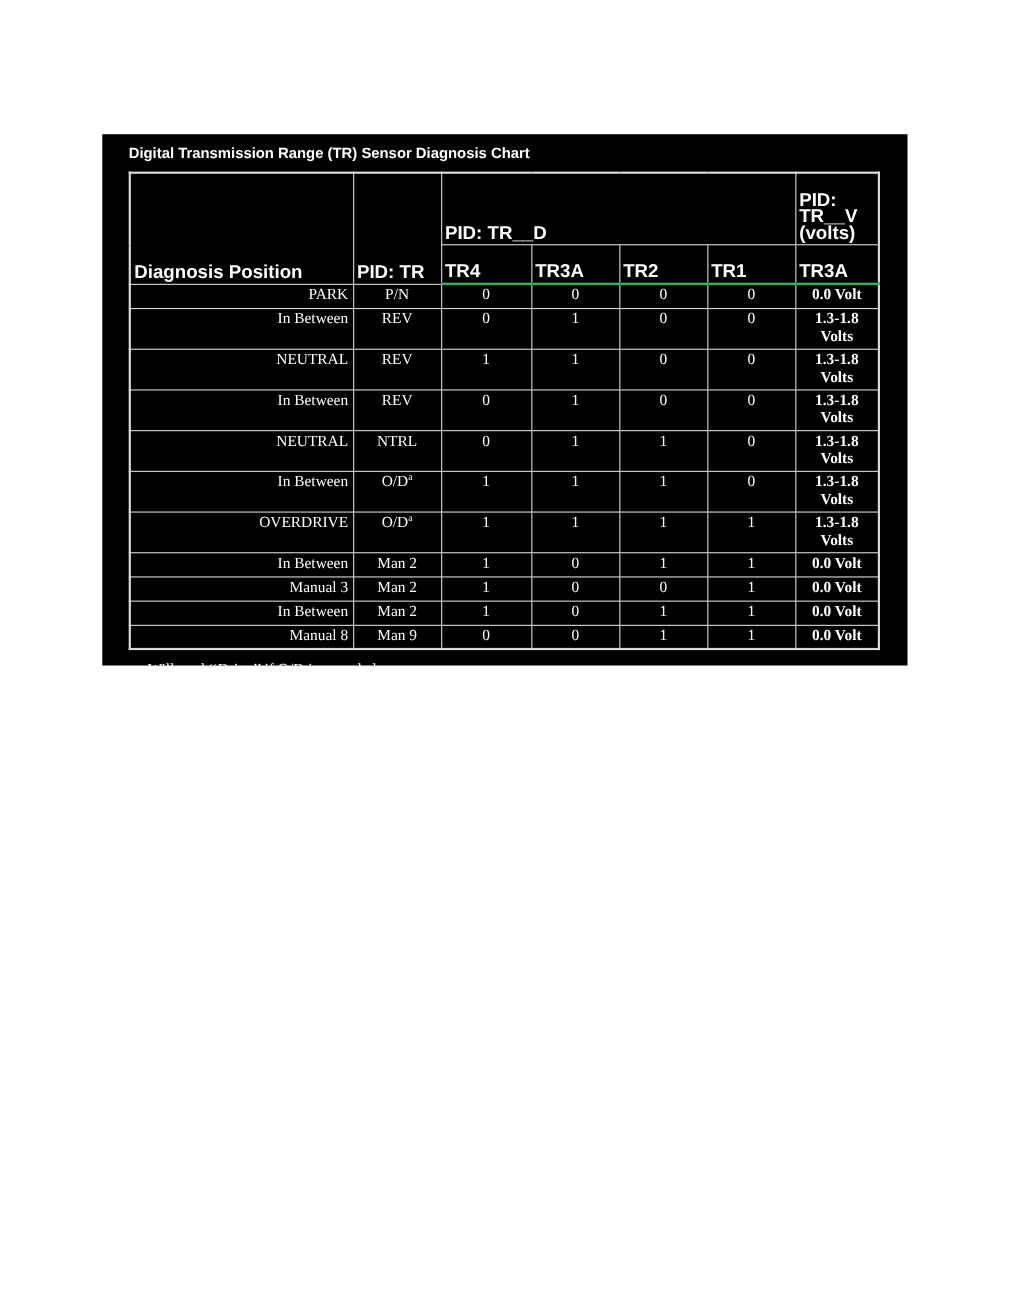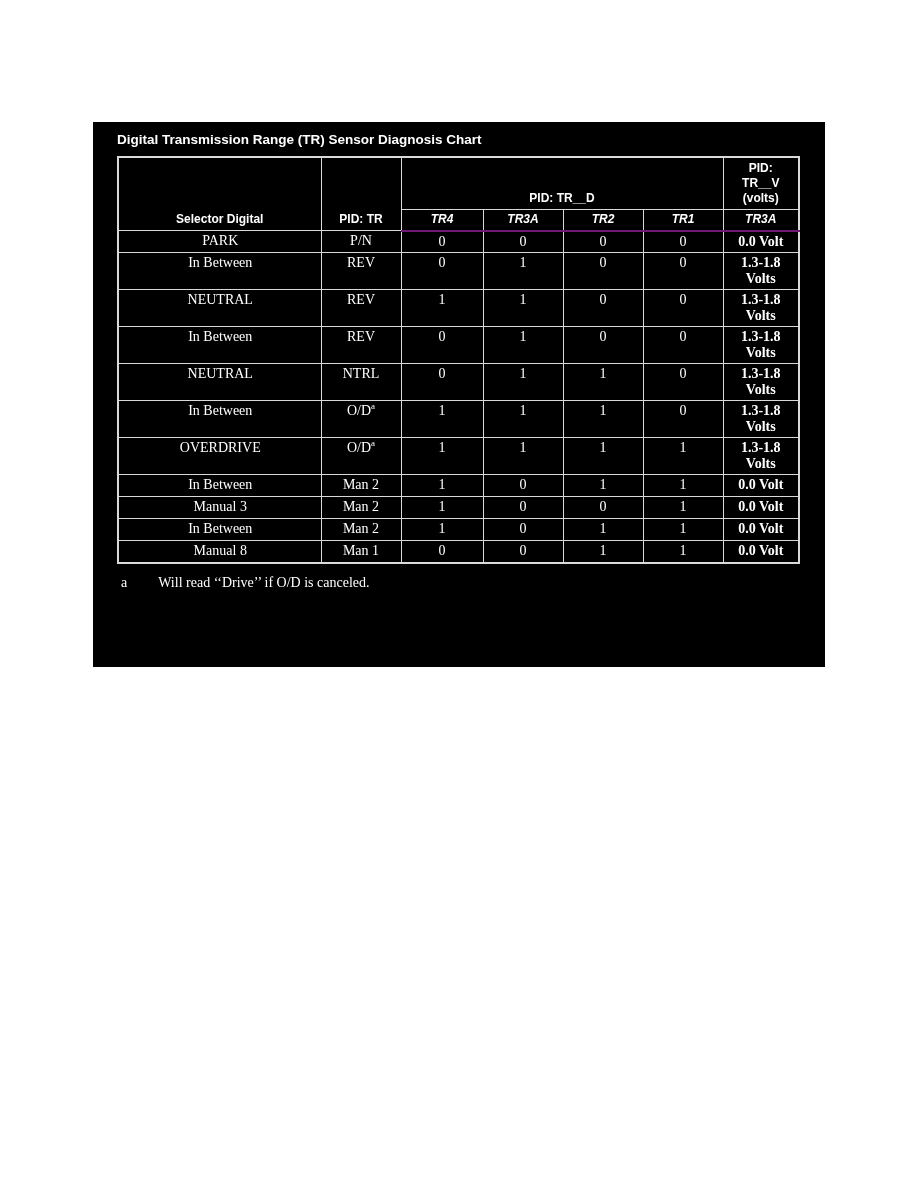--- a/index.html
+++ b/index.html
@@ -16,21 +16,21 @@
     width: 918px;
     height: 1188px;
     background: #ffffff;
     overflow: hidden;
   }
   .panel {
     position: absolute;
     left: 93px;
     top: 122px;
     width: 732px;
-    height: 545px;
+    height: 483px;
     background: #000000;
     box-sizing: border-box;
     color: #ffffff;
   }
   .chart-title {
     margin: 10px 0 0 24px;
     font-family: "Liberation Sans", sans-serif;
     font-weight: bold;
     font-size: 13.5px;
     line-height: 16px;
@@ -47,56 +47,56 @@
   table.diag th, table.diag td {
     border: 1px solid #d9d9d9;
     box-sizing: border-box;
     color: #ffffff;
     overflow: hidden;
   }
   
   table.diag thead th {
     font-family: "Liberation Sans", sans-serif;
     font-weight: bold;
-    font-size: 12px;
+    font-size: 17px;
     line-height: 15px;
-    text-align: center;
+    text-align: left;
     vertical-align: bottom;
-    padding: 2px 3px 3px 3px;
+    padding: 16px 3px 3px 3px;
   }
   tr.hdr-top { height: 52px; }
   tr.hdr-cols { height: 20px; }
   th.pre { white-space: pre-line; }
-  table.diag thead tr.hdr-cols th { border-bottom: 2px solid #701a75; font-style: italic; }
+  table.diag thead tr.hdr-cols th { border-bottom: 2px solid #22c55e; }
   
   table.diag tbody td {
     font-family: "Liberation Serif", "DejaVu Serif", serif;
     font-size: 14px;
     line-height: 16px;
     vertical-align: top;
     padding: 2px 4px 2px 4px;
     text-align: center;
   }
-  table.diag tbody td.sel { text-align: center; padding-left: 5px; }
+  table.diag tbody td.sel { text-align: right; padding-left: 5px; }
   table.diag tbody td.volts { white-space: pre-line; font-weight: bold; }
   table.diag tbody tr { height: 22px; }
   td sup {
     font-size: 9px;
     line-height: 0;
     vertical-align: super;
   }
   .footnote {
     margin: 10px 0 0 28px;
     font-family: "Liberation Serif", "DejaVu Serif", serif;
     font-size: 14px;
     line-height: 17px;
     color: #ffffff;
   }
   .footnote .marker { display: inline-block; }
-  .footnote .fn-text { display: inline-block; margin-left: 31px; }
+  .footnote .fn-text { display: inline-block; margin-left: 7px; }
   
   col.c-sel  { width: 203px; }
   col.c-pid  { width: 80px; }
   col.c-tr4  { width: 82px; }
   col.c-tr3a { width: 80px; }
   col.c-tr2  { width: 80px; }
   col.c-tr1  { width: 80px; }
   col.c-v    { width: 76px; }
 </style>
 </head>
@@ -113,21 +113,21 @@
         <col class="c-sel">
           <col class="c-pid">
           <col class="c-tr4">
           <col class="c-tr3a">
         <col class="c-tr2">
           <col class="c-tr1">
           <col class="c-v">
       </colgroup>
       <thead>
         <tr class="hdr-top">
-          <th rowspan="2">Selector Digital</th>
+          <th rowspan="2">Diagnosis Position</th>
           <th rowspan="2">PID: TR</th>
           <th colspan="4">PID: TR__D</th>
           <th class="pre">PID:
 TR__V
 (volts)</th>
         </tr>
         <tr class="hdr-cols">
           <th>TR4</th>
           <th>TR3A</th>
           <th>TR2</th>
@@ -227,21 +227,21 @@
     <td class="sel">In Between</td>
     <td><span>Man 2</span><sup></sup></td>
     <td>1</td>
     <td>0</td>
     <td>1</td>
     <td>1</td>
     <td class="volts">0.0 Volt</td>
   </tr>
           <tr>
     <td class="sel">Manual 8</td>
-    <td><span>Man 1</span><sup></sup></td>
+    <td><span>Man 9</span><sup></sup></td>
     <td>0</td>
     <td>0</td>
     <td>1</td>
     <td>1</td>
     <td class="volts">0.0 Volt</td>
   </tr>
         </tbody>
     </table>
 
     <div class="footnote">

